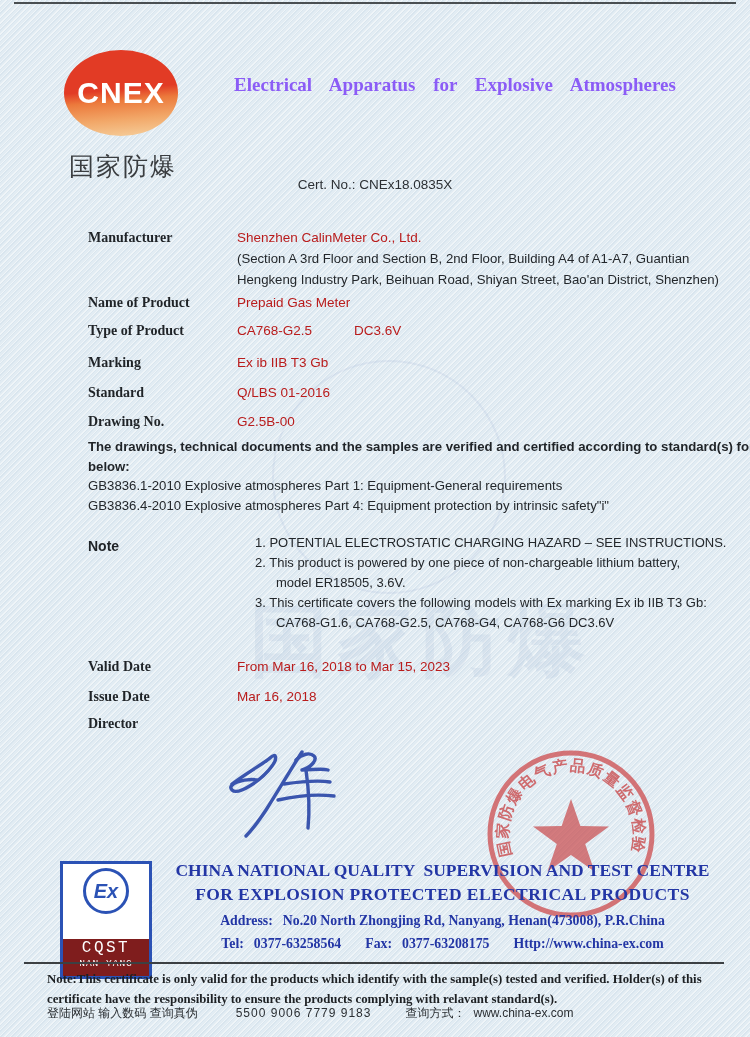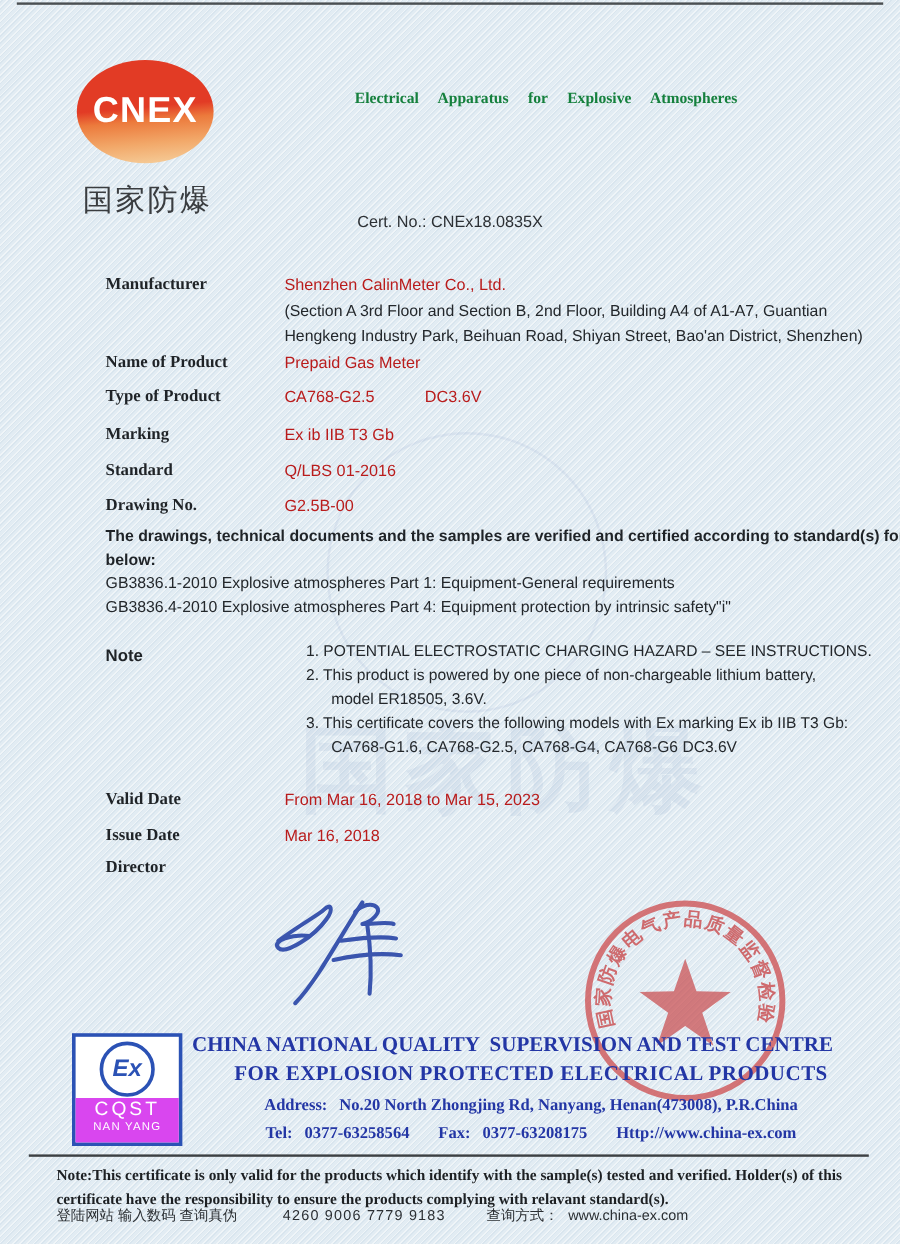--- a/index.html
+++ b/index.html
@@ -16,21 +16,21 @@
   
   .cnex-logo{position:absolute;left:64px;top:50px;width:118px;text-align:center;}
   .cnex-ellipse{
     width:114px;height:86px;border-radius:50%;
     background:linear-gradient(175deg,#e23b25 0%,#e23b25 46%,#ec7a3c 58%,#f2a869 78%,#f6d2a0 100%);
     display:flex;align-items:center;justify-content:center;
   }
   .cnex-ellipse span{color:#fff;font-weight:bold;font-size:30px;letter-spacing:1px;font-family:"Liberation Sans",sans-serif;text-align:center;}
   .cnex-cn{margin-top:14px;font-size:25px;letter-spacing:2px;color:#3a3d40;font-weight:500;}
   .hdr-sub{position:absolute;left:175px;right:15px;top:74px;text-align:center;
-    font-family:"Liberation Serif",serif;font-weight:bold;font-size:13px;color:#15803d;word-spacing:13px;}
+    font-family:"Liberation Serif",serif;font-weight:bold;font-size:19px;color:#8b5cf6;word-spacing:13px;}
   .hdr-title{position:absolute;left:160px;right:8px;top:110px;text-align:center;
     font-family:"Liberation Serif",serif;font-weight:bold;font-size:35px;color:#3b4aa3;word-spacing:12px;letter-spacing:.5px;}
   .certno{position:absolute;left:0;right:0;top:177px;text-align:center;font-size:13.5px;color:#2c3034;}
   .certno .cl{font-weight:normal;}
 
   
   .wm-ring{position:absolute;left:272px;top:360px;width:230px;height:230px;border-radius:50%;
     border:2px solid rgba(140,165,205,.14);}
   .wm-text{position:absolute;left:250px;top:590px;font-size:78px;letter-spacing:8px;
     color:rgba(135,160,200,.12);font-weight:bold;white-space:nowrap;}
@@ -47,29 +47,29 @@
   .note-lines{position:absolute;left:255px;font-size:13px;line-height:19.9px;color:#23272b;white-space:nowrap;}
   .note-lines .cont{padding-left:21px;}
 
   
   .signature{position:absolute;left:218px;top:744px;}
 
   
   .seal{position:absolute;left:481px;top:744px;width:180px;height:180px;opacity:.88;}
 
   
-  .cqst-logo{position:absolute;left:60px;top:861px;width:92px;height:94px;background:#fff;
+  .cqst-logo{position:absolute;left:60px;top:861px;width:92px;height:118px;background:#fff;
     border:3px solid #2b52b5;box-sizing:border-box;text-align:center;}
   .cqst-circle{width:46px;height:46px;border:3px solid #2b52b5;border-radius:50%;margin:4px auto 0;
     display:flex;align-items:center;justify-content:center;box-sizing:border-box;}
   .cqst-circle span{color:#2b52b5;font-weight:bold;font-style:italic;font-size:20px;}
-  .cqst-bottom{position:absolute;left:0;right:0;bottom:0;height:37px;background:#d946ef;color:#fff;}
+  .cqst-bottom{position:absolute;left:0;right:0;bottom:0;height:37px;background:#7f1d1d;color:#fff;font-family:Liberation Mono, monospace;}
   .cqst-bottom .cq{font-size:16px;letter-spacing:2.5px;line-height:19px;display:block;}
   .cqst-bottom .ny{font-size:9.5px;letter-spacing:1px;line-height:12px;display:block;}
-  .f-line1{position:absolute;left:160px;right:25px;top:860px;text-align:left;
+  .f-line1{position:absolute;left:160px;right:25px;top:860px;text-align:center;
     font-family:"Liberation Serif",serif;font-weight:bold;font-size:17.5px;color:#2336a5;white-space:pre-wrap;}
   .f-line2{position:absolute;left:160px;right:25px;top:884px;text-align:center;
     font-family:"Liberation Serif",serif;font-weight:bold;font-size:17.5px;color:#2336a5;letter-spacing:.4px;}
   .f-addr{position:absolute;left:160px;right:25px;top:913px;text-align:center;
     font-family:"Liberation Serif",serif;font-weight:bold;font-size:13.8px;color:#2336a5;}
   .f-tel{position:absolute;left:160px;right:25px;top:936px;text-align:center;
     font-family:"Liberation Serif",serif;font-weight:bold;font-size:13.8px;color:#2336a5;}
   .f-tel .gap,.f-addr .gap{display:inline-block;width:24px;}
   .f-addr .sgap{display:inline-block;width:10px;}
   .f-tel .sgap{display:inline-block;width:10px;}
@@ -204,16 +204,16 @@
 
   <div class="f-tel">
     <span>Tel:</span><span class="sgap"></span><span>0377-63258564</span><span class="gap"></span><span>Fax:</span><span class="sgap"></span><span>0377-63208175</span><span class="gap"></span><span>Http://www.china-ex.com</span>
   </div>
 
   <div class="rule"></div>
 
   <div class="b-note">Note:This certificate is only valid for the products which identify with the sample(s) tested and verified. Holder(s) of this certificate have the responsibility to ensure the products complying with relavant standard(s).</div>
 
   <div class="b-cn">
-    <span>登陆网站 输入数码 查询真伪</span><span class="code">4260 9006 7779 9183</span><span class="method">查询方式：</span><span class="url">www.china-ex.com</span>
+    <span>登陆网站 输入数码 查询真伪</span><span class="code">5500 9006 7779 9183</span><span class="method">查询方式：</span><span class="url">www.china-ex.com</span>
   </div>
 
 </div>
 
 </body></html>

